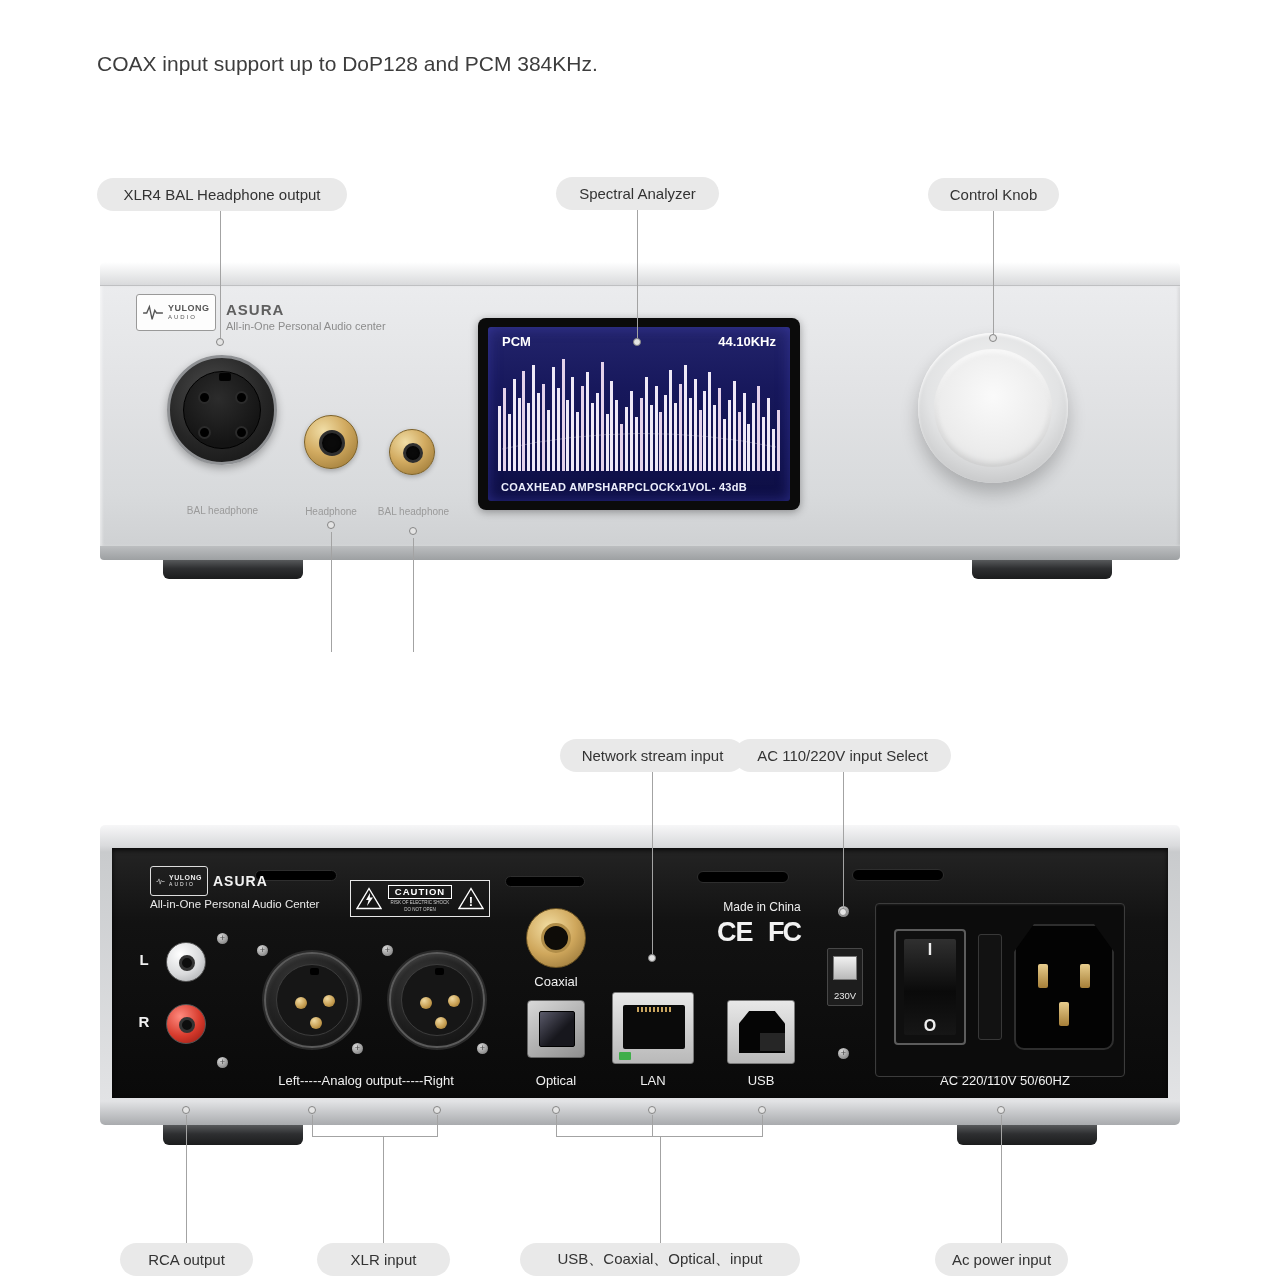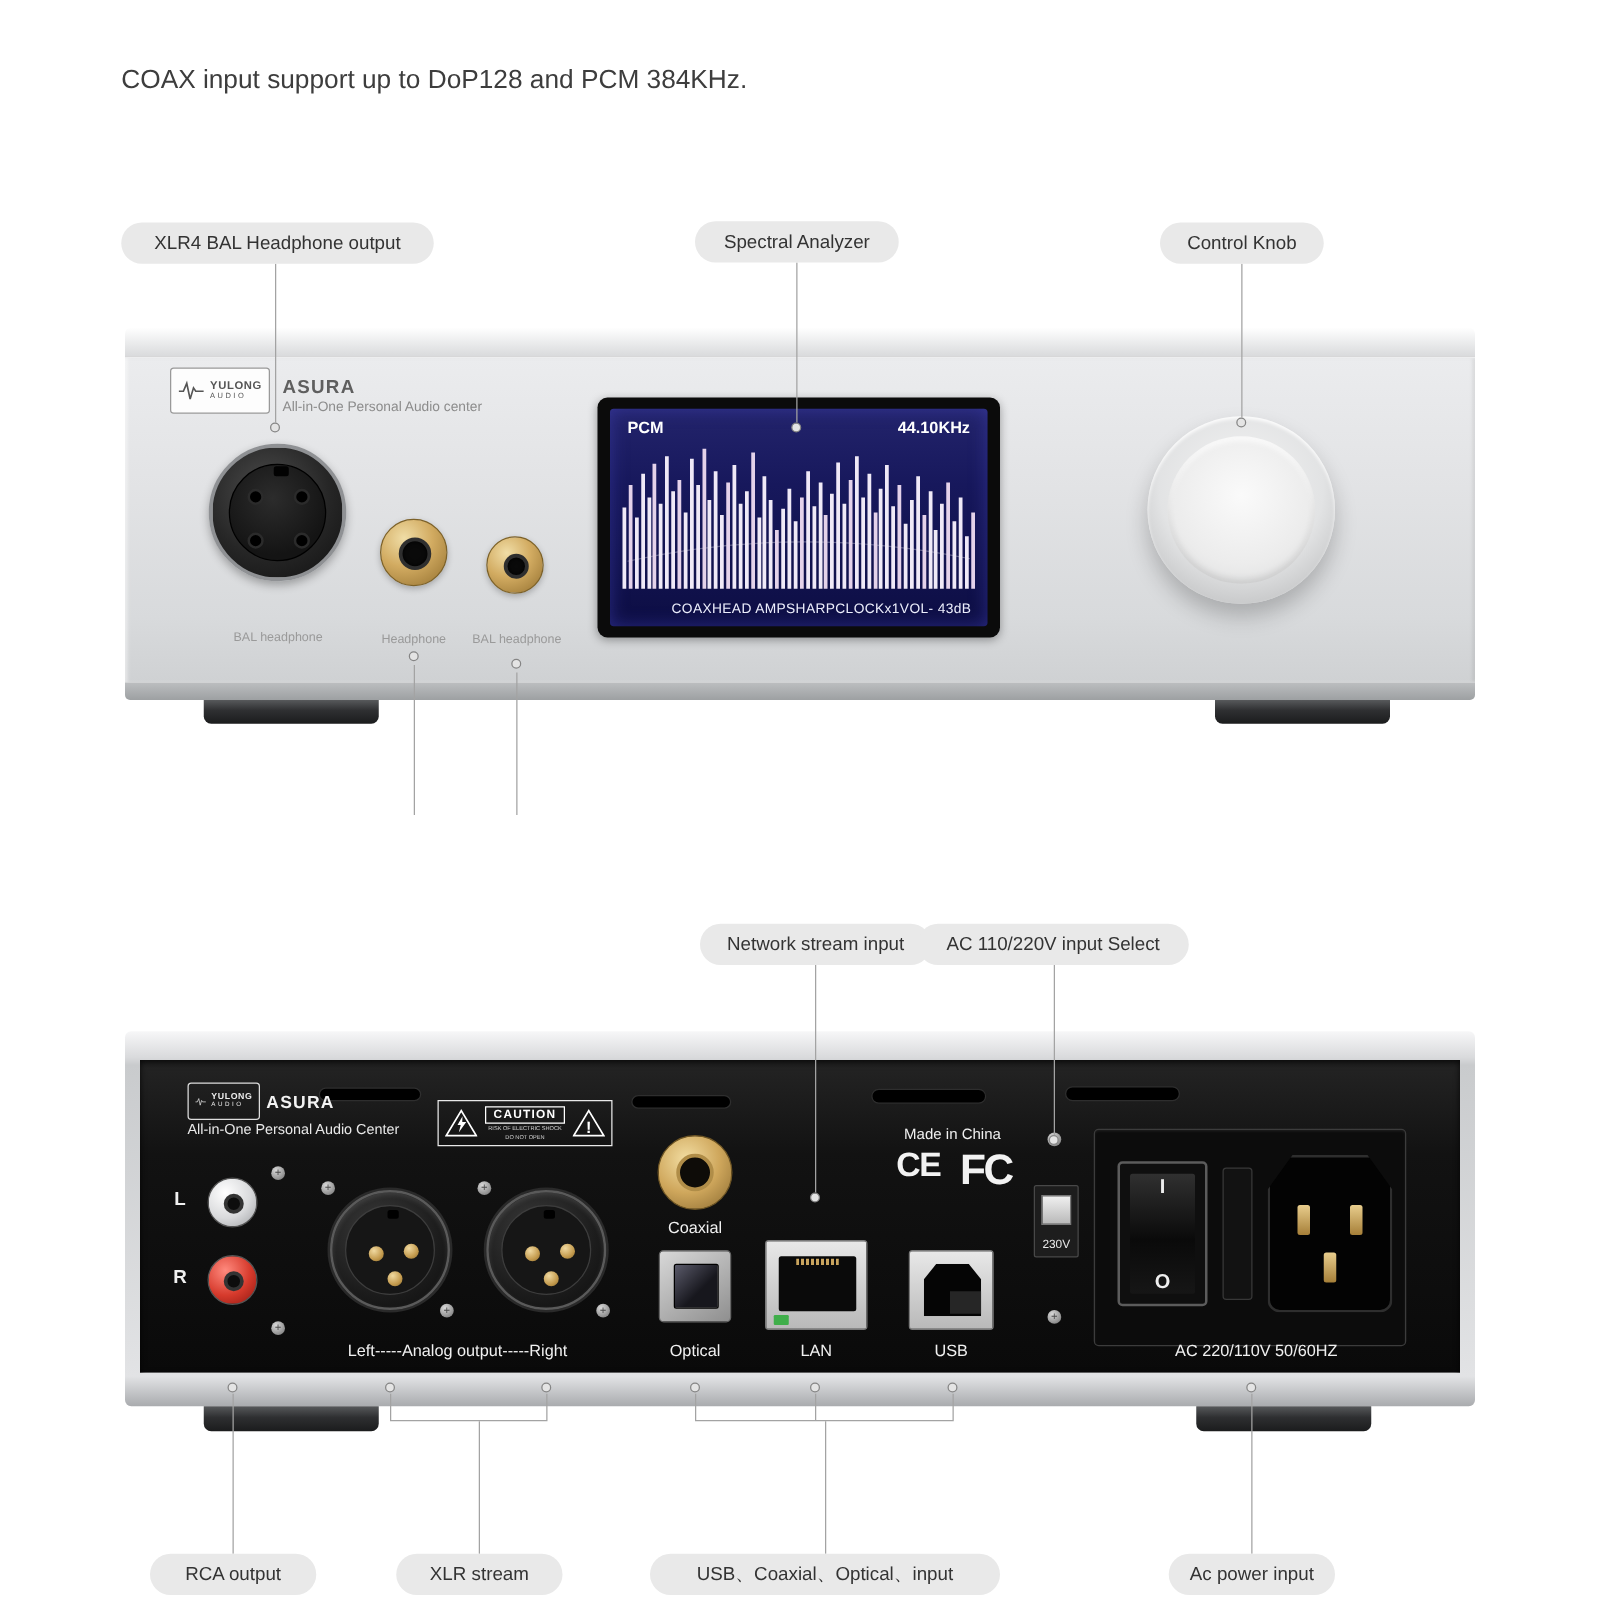--- a/index.html
+++ b/index.html
@@ -32,21 +32,21 @@
   
   .jack{position:absolute;border-radius:50%;background:radial-gradient(circle at 35% 28%,#f0dda6,#d2ab61 45%,#93702f 100%);border:1px solid #7c6128;box-shadow:0 2px 5px rgba(0,0,0,.25);z-index:2}
   .jack-hole{position:absolute;border-radius:50%;background:#0a0a0a;border:3px solid #2f2f2f;box-shadow:inset 0 0 4px #000}
   .jlabel{position:absolute;font-size:10px;color:#9a9a9a;text-align:center;z-index:3}
   
   .bezel{position:absolute;left:478px;top:318px;width:322px;height:192px;background:#0b0b0b;border-radius:8px;z-index:2;box-shadow:0 2px 8px rgba(0,0,0,.35)}
   .screen{position:absolute;left:10px;top:9px;width:302px;height:174px;border-radius:3px;background:linear-gradient(180deg,#23246c 0%,#17185c 35%,#0d0e44 100%);box-shadow:inset 0 0 14px rgba(70,70,190,.5);overflow:hidden}
   .scr-top{position:absolute;left:14px;right:14px;top:7px;display:flex;justify-content:space-between;color:#fff;font-size:13px;font-weight:bold}
   .scr-bars{position:absolute;left:10px;right:10px;top:26px;bottom:30px;display:flex;align-items:flex-end;justify-content:space-between}
   .bar{width:3px;background:#efe9f7}
-  .scr-status{position:absolute;left:13px;right:13px;bottom:8px;display:flex;justify-content:flex-end;color:#eceefc;font-size:11px;font-weight:normal;letter-spacing:.3px}
+  .scr-status{position:absolute;left:13px;right:13px;bottom:8px;display:flex;justify-content:flex-start;color:#eceefc;font-size:11px;font-weight:bold;letter-spacing:.3px}
   .scr-arc{position:absolute;left:0;top:0}
   
   .knob{position:absolute;left:918px;top:333px;width:150px;height:150px;border-radius:50%;background:radial-gradient(circle at 50% 38%,#f4f4f4,#e2e3e4 55%,#c9cacb 78%,#a7a8aa 95%,#8e8f91);box-shadow:0 10px 18px rgba(0,0,0,.22),inset 0 2px 3px rgba(255,255,255,.9);z-index:2}
   .knob-top{position:absolute;inset:16px;border-radius:50%;background:radial-gradient(circle at 50% 40%,#fafafa,#ececec 60%,#d8d9da);box-shadow:inset 0 -3px 6px rgba(0,0,0,.12),inset 0 3px 5px rgba(255,255,255,.9)}
   
   .r-silver{position:absolute;left:100px;top:825px;width:1080px;height:300px;border-radius:5px;background:linear-gradient(180deg,#f7f7f8 0%,#d9dadc 7%,#c9cbcd 9%,#e2e3e5 92%,#a9abae 100%);z-index:1}
   .r-black{position:absolute;left:112px;top:848px;width:1056px;height:250px;background:linear-gradient(180deg,#242424,#121212 30%,#0a0a0a);z-index:2;box-shadow:inset 0 2px 5px rgba(0,0,0,.8)}
   .vent{position:absolute;background:#000;border-radius:6px;border:1px solid #2e2e2e;z-index:3}
   .r-model{position:absolute;left:213px;top:873px;font-size:14px;font-weight:bold;color:#f2f2f2;letter-spacing:1px;z-index:3}
   .r-tag{position:absolute;left:150px;top:898px;font-size:11.5px;color:#e8e8e8;z-index:3}
@@ -72,21 +72,21 @@
   .optical{position:absolute;left:527px;top:1000px;width:58px;height:58px;background:linear-gradient(145deg,#d8d8d8,#8f8f8f);border:1px solid #666;border-radius:4px;z-index:3}
   .optical-in{position:absolute;left:11px;top:10px;width:36px;height:36px;background:linear-gradient(135deg,#5a5a6a,#17171d 60%);border:1px solid #000;border-radius:2px}
   .lan{position:absolute;left:612px;top:992px;width:82px;height:72px;background:linear-gradient(180deg,#e8e8e8,#b9b9b9);border:1px solid #7a7a7a;border-radius:3px;z-index:3}
   .lan-port{position:absolute;left:10px;top:12px;width:62px;height:44px;background:#0a0a0a;border-radius:2px}
   .lan-contacts{position:absolute;left:14px;top:2px;width:34px;height:5px;background:repeating-linear-gradient(90deg,#c9a45e 0 2px,#0a0a0a 2px 4px)}
   .lan-led{position:absolute;left:6px;bottom:3px;width:12px;height:8px;background:#3fae4a;border-radius:1px}
   .usb{position:absolute;left:727px;top:1000px;width:68px;height:64px;background:linear-gradient(180deg,#e8e8e8,#b9b9b9);border:1px solid #7a7a7a;border-radius:3px;z-index:3}
   .usb-port{position:absolute;left:11px;top:10px;width:46px;height:42px;background:#050505;clip-path:polygon(22% 0,78% 0,100% 30%,100% 100%,0 100%,0 30%)}
   .usb-tab{position:absolute;left:21px;top:22px;width:26px;height:18px;background:#262626}
   .ce{position:absolute;left:717px;top:917px;font-size:27px;font-weight:bold;color:#f2f2f2;letter-spacing:-1px;z-index:4}
-  .fcc{position:absolute;left:768px;top:917px;font-size:34px;font-weight:bold;color:#f2f2f2;letter-spacing:-2px;z-index:4}
+  .fcc{position:absolute;left:768px;top:917px;font-size:27px;font-weight:bold;color:#f2f2f2;letter-spacing:-2px;z-index:4}
   .vsel{position:absolute;left:827px;top:948px;width:36px;height:58px;background:#1d1d1d;border:1px solid #484848;border-radius:2px;z-index:3}
   .vsel-slider{position:absolute;left:5px;top:7px;width:24px;height:24px;background:linear-gradient(180deg,#f0f0f0,#b9b9b9);border:1px solid #777}
   .vsel-label{position:absolute;bottom:4px;width:100%;text-align:center;font-size:9.5px;color:#e8e8e8}
   .acmod{position:absolute;left:875px;top:903px;width:250px;height:174px;background:#0c0c0c;border:1px solid #3c3c3c;border-radius:4px;z-index:3;box-shadow:inset 0 1px 2px rgba(255,255,255,.08)}
   .rocker{position:absolute;left:18px;top:25px;width:72px;height:116px;border:2px solid #5c5c5c;background:#0f0f0f;border-radius:4px}
   .rocker-in{position:absolute;inset:8px;background:linear-gradient(180deg,#303030,#0a0a0a 55%,#161616);border-radius:2px}
   .rocker-i{position:absolute;top:10px;width:100%;text-align:center;color:#eee;font-size:16px;font-weight:bold}
   .rocker-o{position:absolute;bottom:8px;width:100%;text-align:center;color:#eee;font-size:16px;font-weight:bold}
   .fuse{position:absolute;left:102px;top:30px;width:24px;height:106px;background:#121212;border:1px solid #383838;border-radius:3px}
   .iec{position:absolute;left:138px;top:20px;width:100px;height:126px;background:#030303;border:2px solid #2e2e2e;border-radius:10px;clip-path:polygon(20% 0,80% 0,100% 22%,100% 100%,0 100%,0 22%)}
@@ -374,17 +374,17 @@
   <div class="hline" style="left:312px;top:1136px;width:126px"></div>
   <div class="vline" style="left:383px;top:1137px;height:106px"></div>
   <div class="vline" style="left:556px;top:1115px;height:21px"></div>
   <div class="vline" style="left:652px;top:1115px;height:21px"></div>
   <div class="vline" style="left:762px;top:1115px;height:21px"></div>
   <div class="hline" style="left:556px;top:1136px;width:207px"></div>
   <div class="vline" style="left:660px;top:1137px;height:106px"></div>
   <div class="vline" style="left:1001px;top:1115px;height:128px"></div>
 
   <div class="pill" style="left:120px;top:1243px;width:133px">RCA output</div>
-  <div class="pill" style="left:317px;top:1243px;width:133px">XLR stream</div>
+  <div class="pill" style="left:317px;top:1243px;width:133px">XLR input</div>
   <div class="pill" style="left:520px;top:1243px;width:280px">USB、Coaxial、Optical、input</div>
   <div class="pill" style="left:935px;top:1243px;width:133px">Ac power input</div>
 
 </div>
 
 </body></html>

